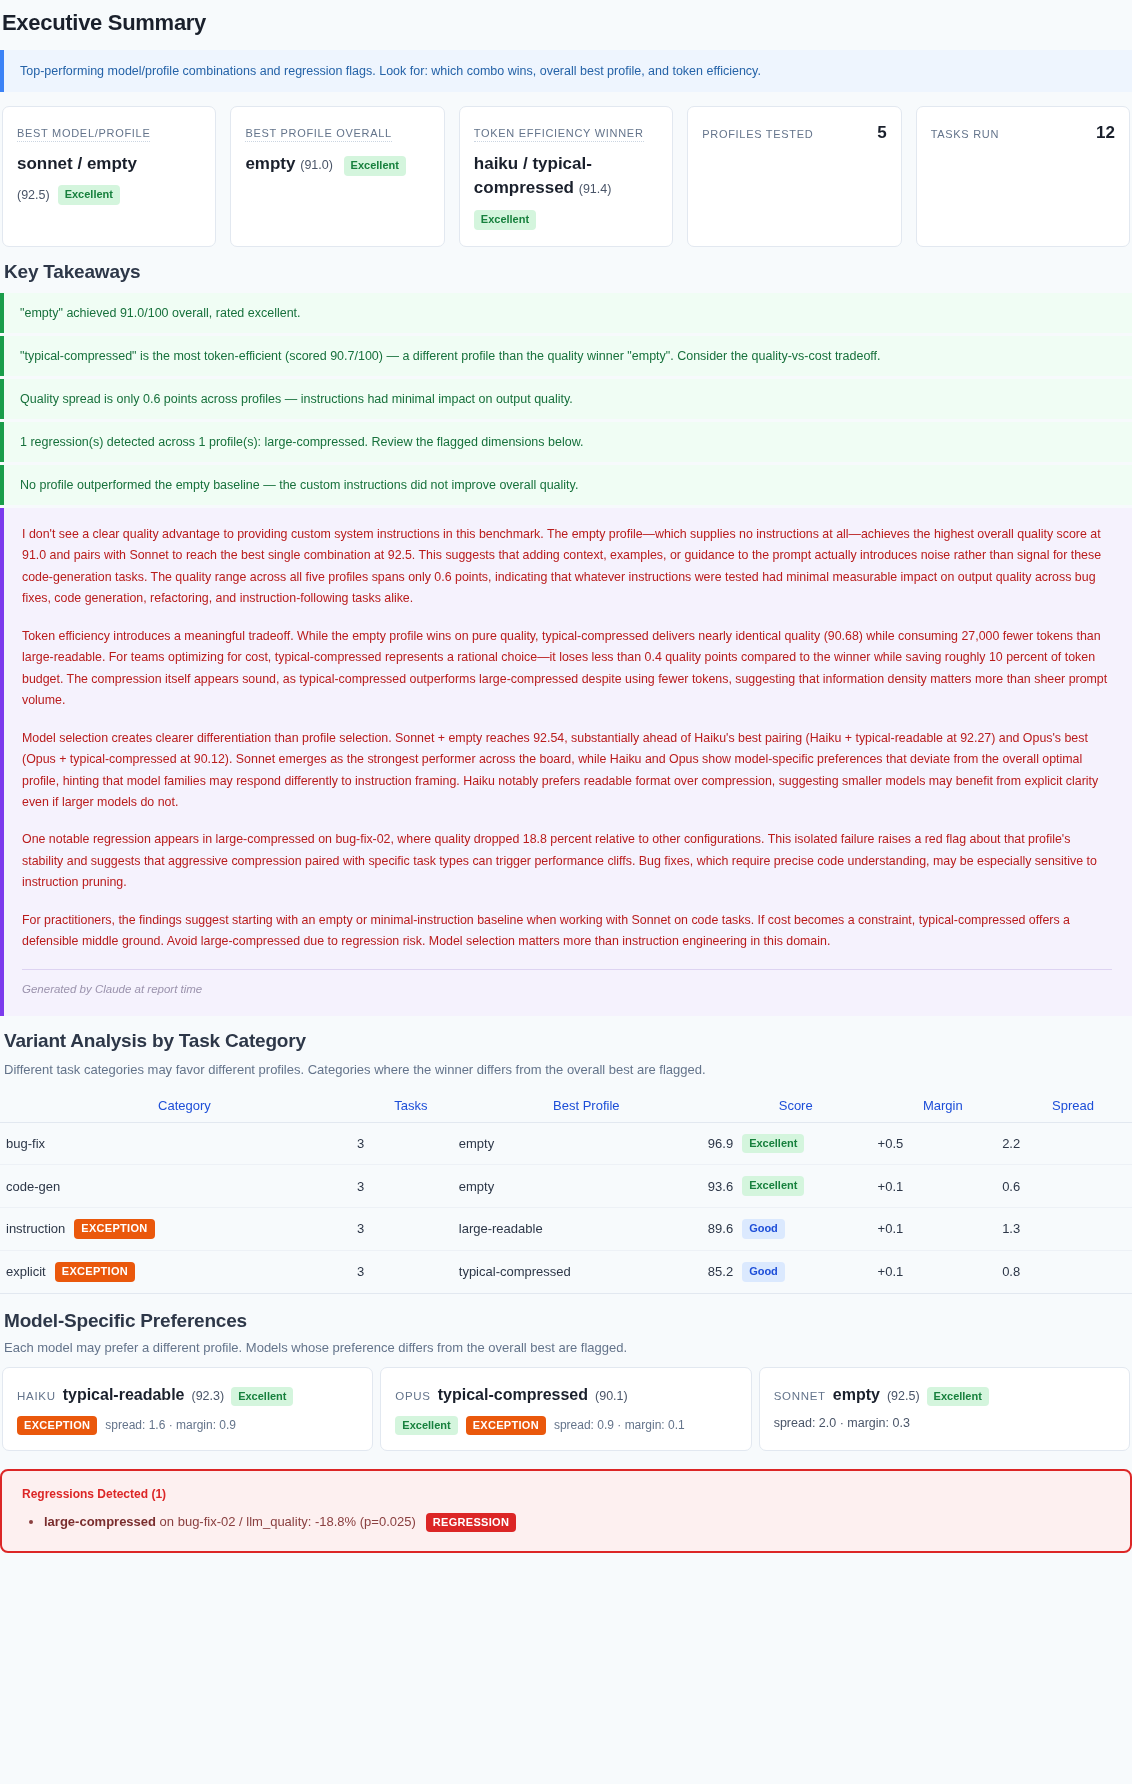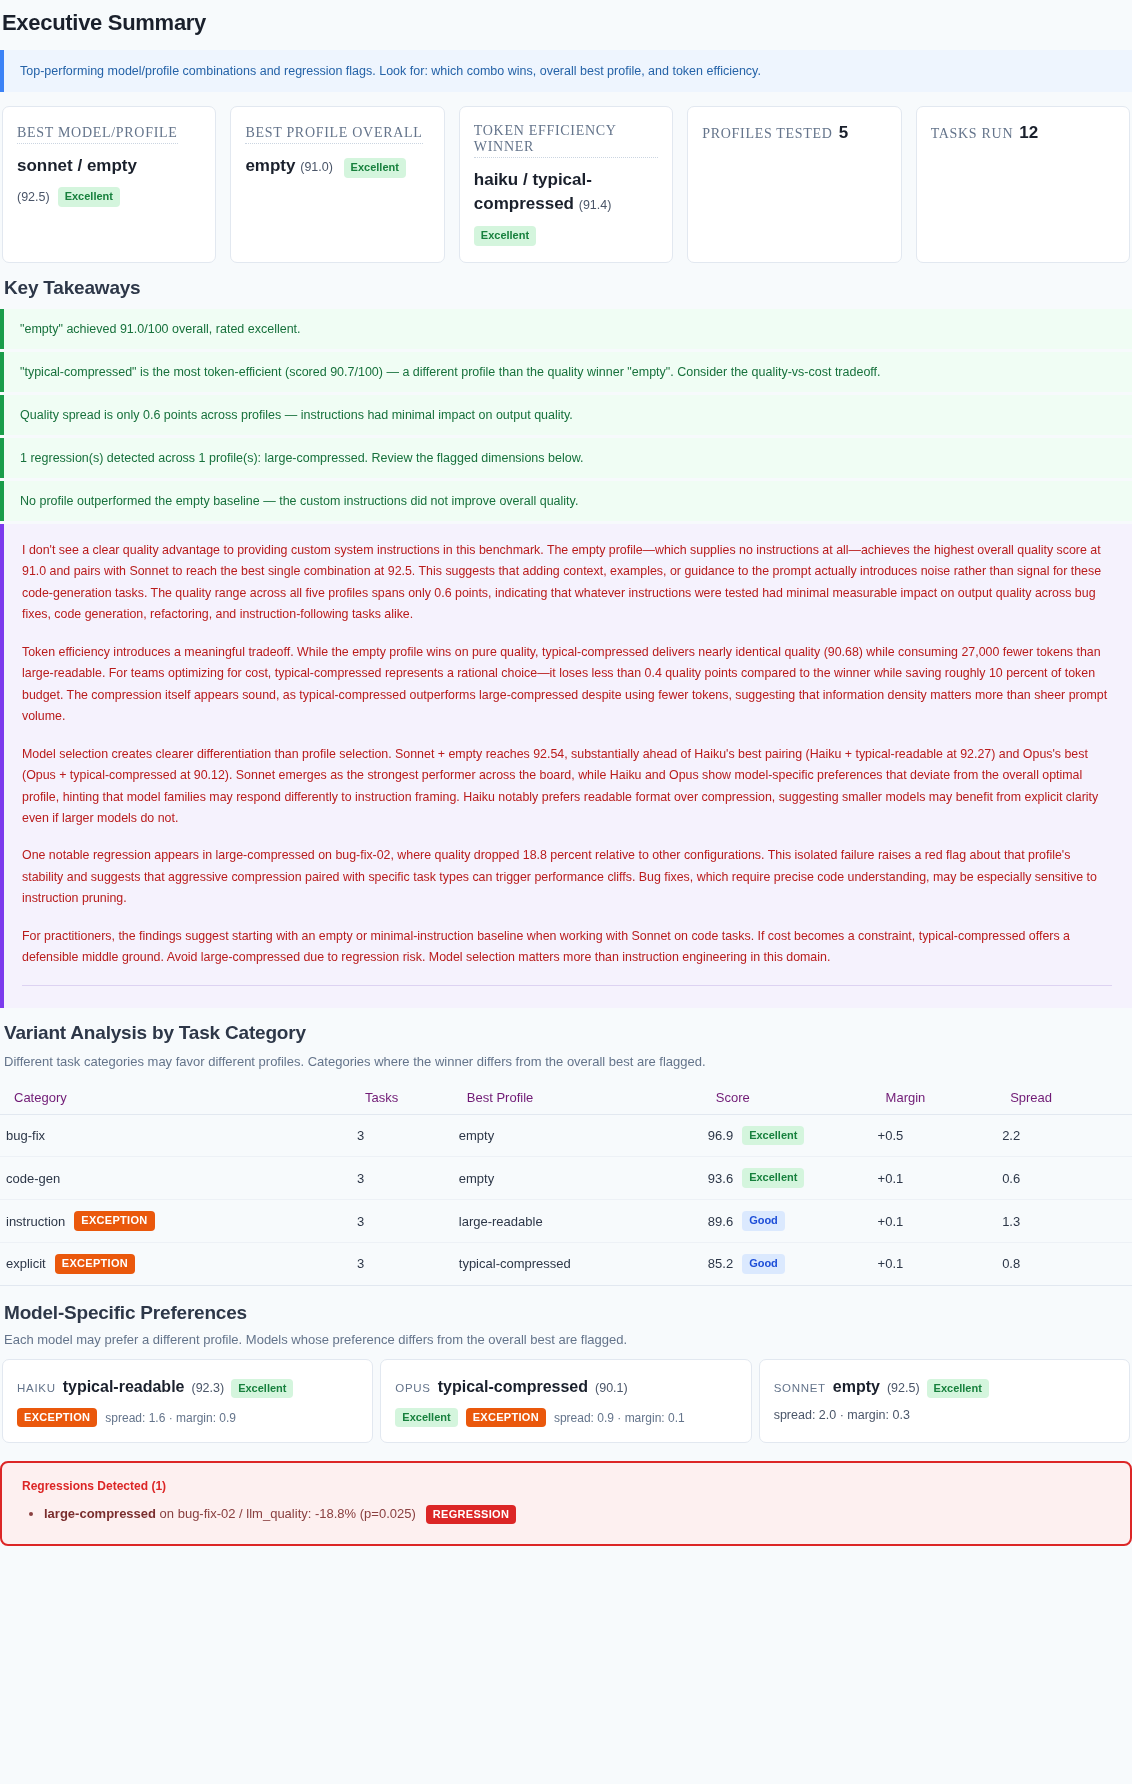--- a/index.html
+++ b/index.html
@@ -51,29 +51,28 @@
   .hero-card {
     background: #ffffff;
     border: 1px solid #e2e8f0;
     border-radius: 7px;
     padding: 16px 14px;
     flex: 1 1 0;
     min-width: 0;
     min-height: 138px;
   }
   .hero-label {
-    font-size: 14px;
+    font-size: 11px;
     letter-spacing: 0.7px;
     color: #64748b;
     text-transform: uppercase;
     border-bottom: 1px dotted #cbd5e1;
     display: inline-block;
     padding-bottom: 2px;
     margin-bottom: 10px;
-    font-family: Liberation Serif, serif;
   }
   .hero-label.inline {
     border-bottom: none;
     margin-bottom: 0;
     margin-right: 6px;
     padding-bottom: 0;
   }
   .hero-value {
     font-size: 17px;
     font-weight: bold;
@@ -87,21 +86,21 @@
   }
   .hero-sub {
     margin-top: 9px;
     font-size: 12.5px;
     color: #4a5568;
     display: flex;
     align-items: center;
     gap: 8px;
     flex-wrap: wrap;
   }
-  .hero-inline-row { display: flex; align-items: baseline; }
+  .hero-inline-row { display: flex; align-items: baseline; justify-content: space-between; }
   .hero-bignum { font-size: 17px; font-weight: bold; color: #1a202c; }
   .hero-badge-wrap { margin-top: 9px; }
 
   
   .badge {
     display: inline-block;
     font-size: 11px;
     font-weight: bold;
     border-radius: 4px;
     padding: 3px 7px;
@@ -154,25 +153,25 @@
     margin: 0 0 12px 4px;
   }
 
   
   table.variant {
     width: 100%;
     border-collapse: collapse;
     font-size: 13px;
   }
   table.variant th {
-    text-align: left;
+    text-align: center;
     font-weight: normal;
-    color: #701a75;
+    color: #1d4ed8;
     font-size: 13px;
-    padding: 9px 6px 9px 14px;
+    padding: 9px 6px 9px 24px;
     border-bottom: 1px solid #e2e8f0;
   }
   table.variant td {
     padding: 11px 6px;
     border-bottom: 1px solid #edf1f6;
     color: #2d3748;
     vertical-align: middle;
   }
   table.variant tr:last-child td { border-bottom: 1px solid #e2e8f0; }
   .col-cat { width: 31%; }
@@ -317,20 +316,21 @@
     <div class="takeaway">No profile outperformed the empty baseline — the custom instructions did not improve overall quality.</div>
   </div>
 
   <div class="analysis">
     <p>I don't see a clear quality advantage to providing custom system instructions in this benchmark. The empty profile—which supplies no instructions at all—achieves the highest overall quality score at 91.0 and pairs with Sonnet to reach the best single combination at 92.5. This suggests that adding context, examples, or guidance to the prompt actually introduces noise rather than signal for these code-generation tasks. The quality range across all five profiles spans only 0.6 points, indicating that whatever instructions were tested had minimal measurable impact on output quality across bug fixes, code generation, refactoring, and instruction-following tasks alike.</p>
     <p>Token efficiency introduces a meaningful tradeoff. While the empty profile wins on pure quality, typical-compressed delivers nearly identical quality (90.68) while consuming 27,000 fewer tokens than large-readable. For teams optimizing for cost, typical-compressed represents a rational choice—it loses less than 0.4 quality points compared to the winner while saving roughly 10 percent of token budget. The compression itself appears sound, as typical-compressed outperforms large-compressed despite using fewer tokens, suggesting that information density matters more than sheer prompt volume.</p>
     <p>Model selection creates clearer differentiation than profile selection. Sonnet + empty reaches 92.54, substantially ahead of Haiku's best pairing (Haiku + typical-readable at 92.27) and Opus's best (Opus + typical-compressed at 90.12). Sonnet emerges as the strongest performer across the board, while Haiku and Opus show model-specific preferences that deviate from the overall optimal profile, hinting that model families may respond differently to instruction framing. Haiku notably prefers readable format over compression, suggesting smaller models may benefit from explicit clarity even if larger models do not.</p>
     <p>One notable regression appears in large-compressed on bug-fix-02, where quality dropped 18.8 percent relative to other configurations. This isolated failure raises a red flag about that profile's stability and suggests that aggressive compression paired with specific task types can trigger performance cliffs. Bug fixes, which require precise code understanding, may be especially sensitive to instruction pruning.</p>
     <p>For practitioners, the findings suggest starting with an empty or minimal-instruction baseline when working with Sonnet on code tasks. If cost becomes a constraint, typical-compressed offers a defensible middle ground. Avoid large-compressed due to regression risk. Model selection matters more than instruction engineering in this domain.</p>
     <div class="divider"></div>
+    <p class="footnote">Generated by Claude at report time</p>
   </div>
 
   <h2 class="section-title">Variant Analysis by Task Category</h2>
   <div class="desc">Different task categories may favor different profiles. Categories where the winner differs from the overall best are flagged.</div>
 
   <table class="variant">
     <thead>
       <tr>
         <th class="col-cat">Category</th>
         <th class="col-tasks">Tasks</th>

